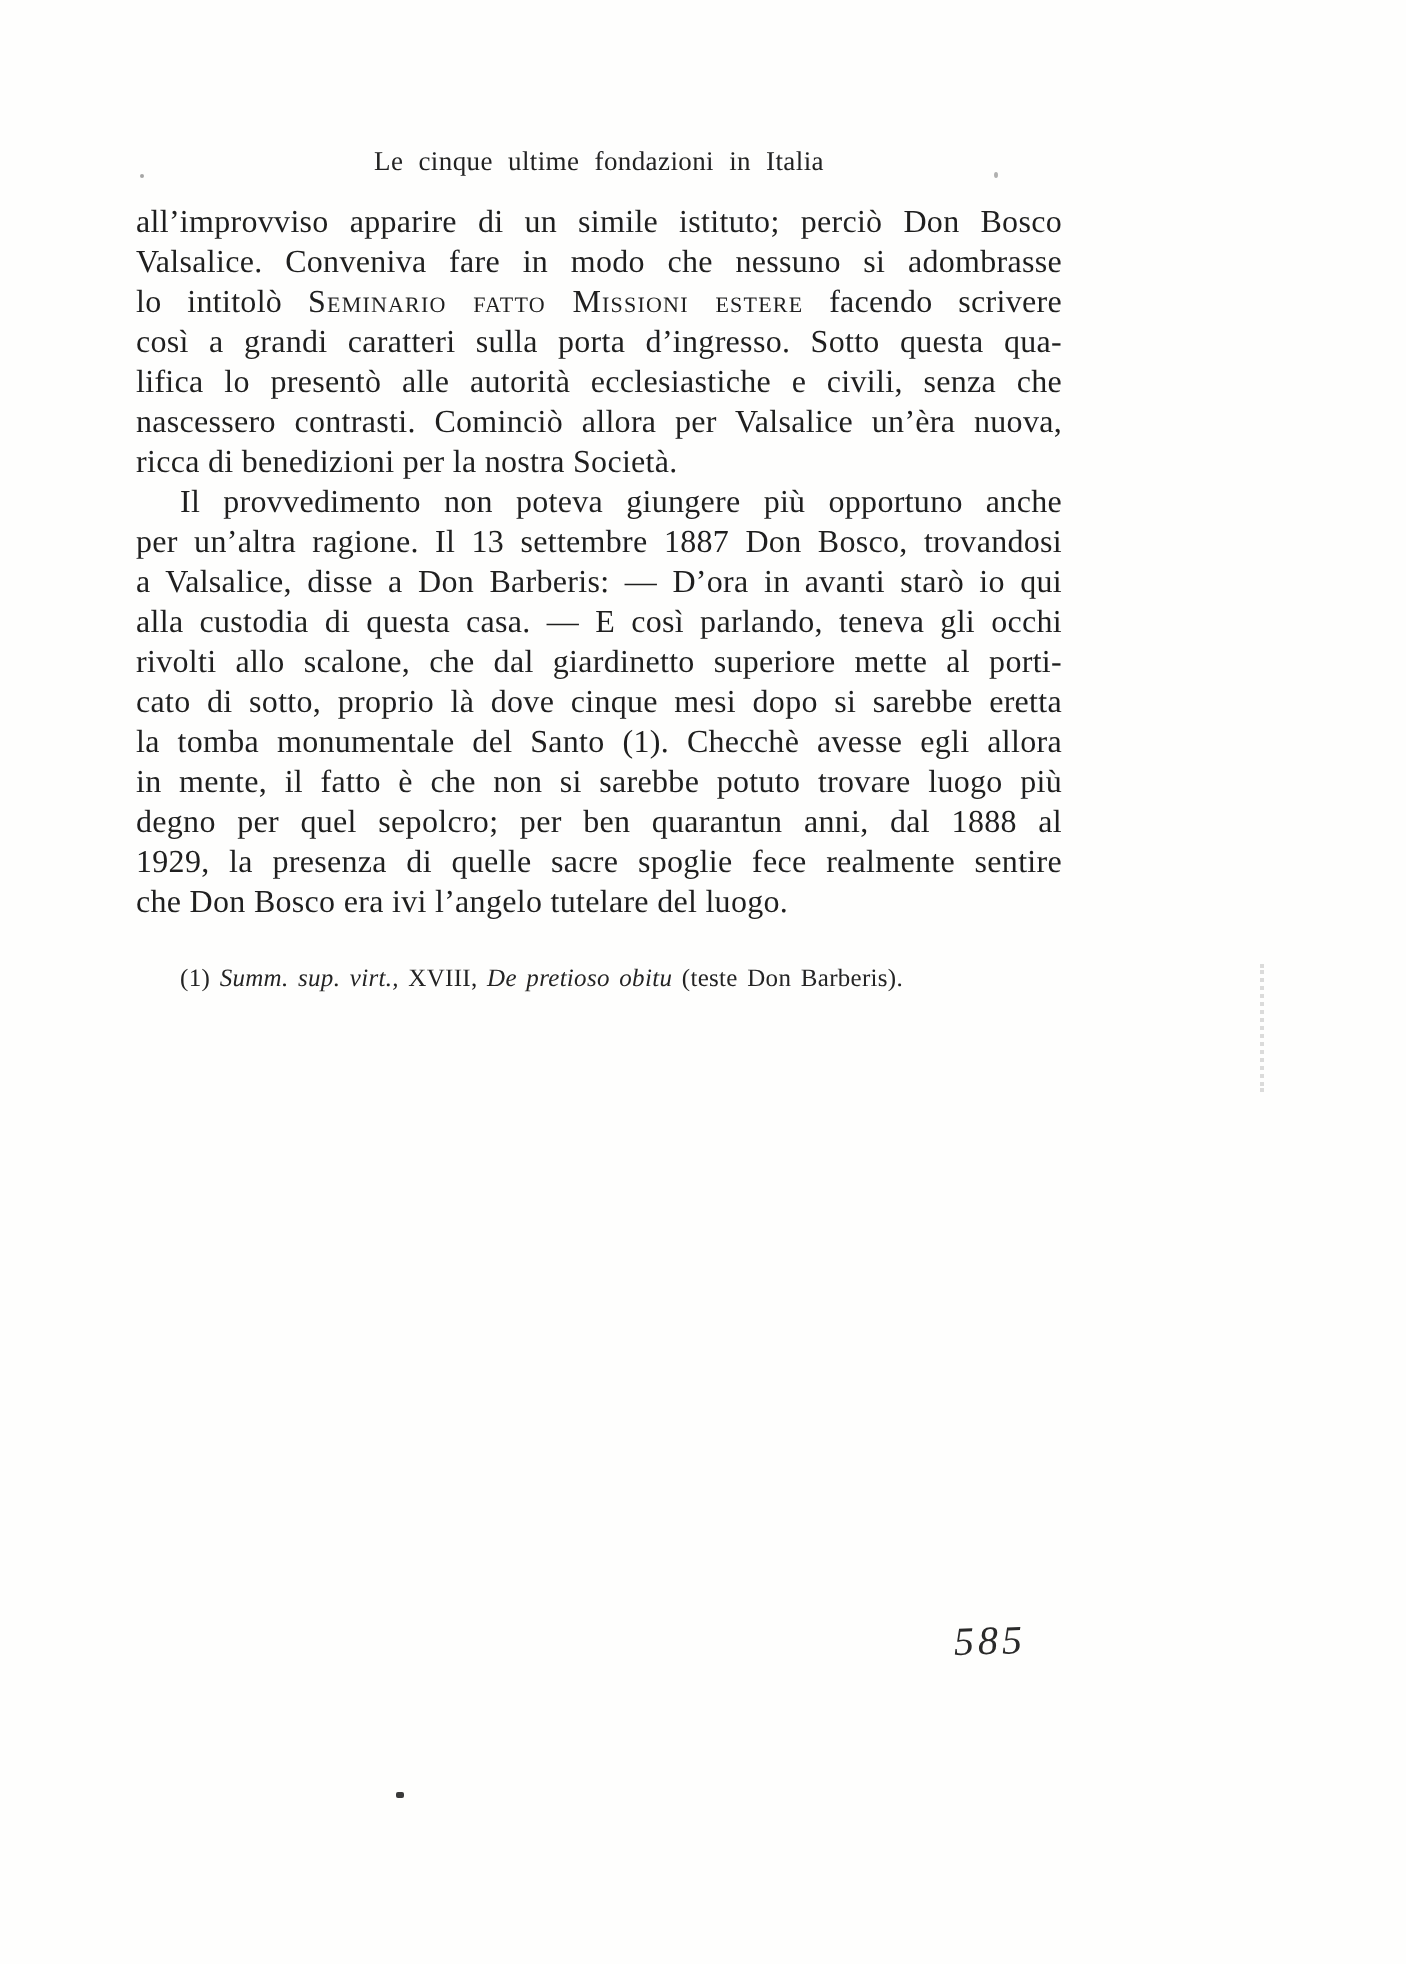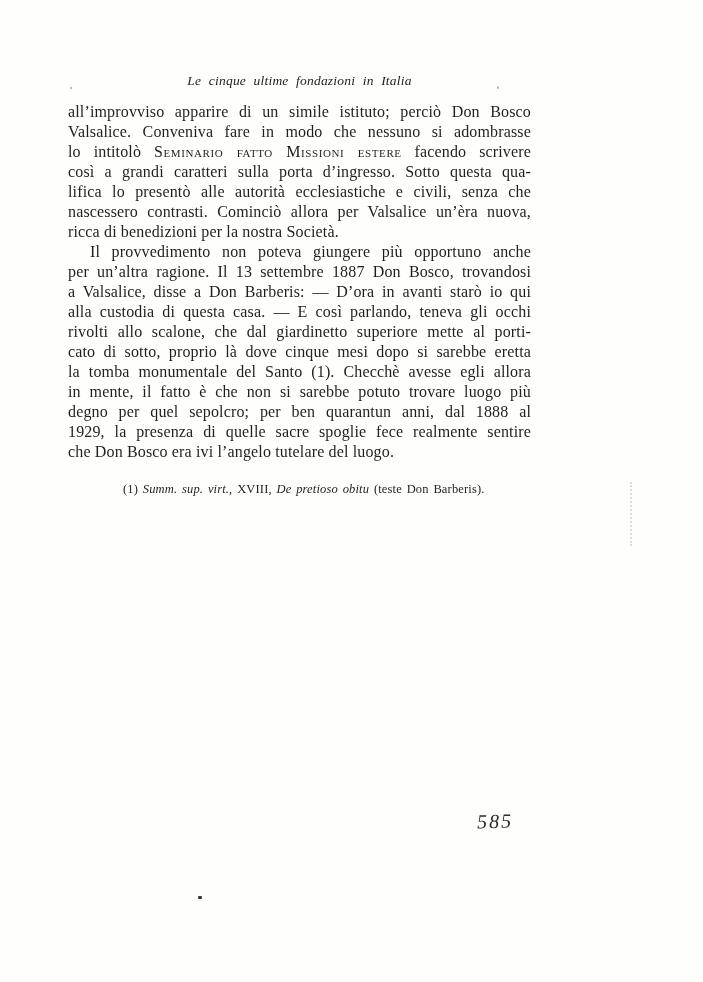--- a/index.html
+++ b/index.html
@@ -15,21 +15,20 @@
     overflow: hidden;
     font-family: "Liberation Serif", "DejaVu Serif", serif;
     color: #1f1f1f;
   }
   .running-header {
     position: absolute;
     top: 73px;
     left: 68px;
     width: 463px;
     text-align: center;
-    font-style: italic;
     font-size: 13.5px;
     line-height: 16px;
     word-spacing: 4px;
     letter-spacing: 0.2px;
     color: #222;
   }
   .body-text {
     position: absolute;
     top: 102px;
     left: 68px;
@@ -58,21 +57,20 @@
   .footnote {
     position: absolute;
     top: 481px;
     left: 90px;
     width: 441px;
     font-size: 12.5px;
     line-height: 16px;
     letter-spacing: 0.15px;
     word-spacing: 1.5px;
     color: #242424;
-    margin-left: 33px;
   }
   .page-number {
     position: absolute;
     top: 810px;
     left: 477px;
     font-size: 20px;
     font-style: italic;
     letter-spacing: 2px;
     color: #2a2a2a;
     transform: rotate(-1.5deg);

